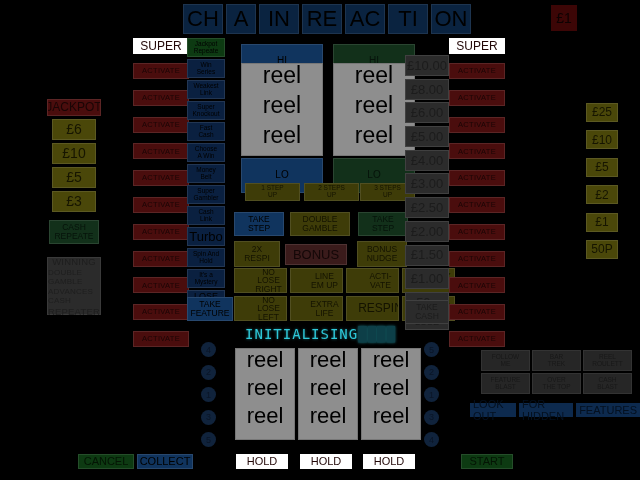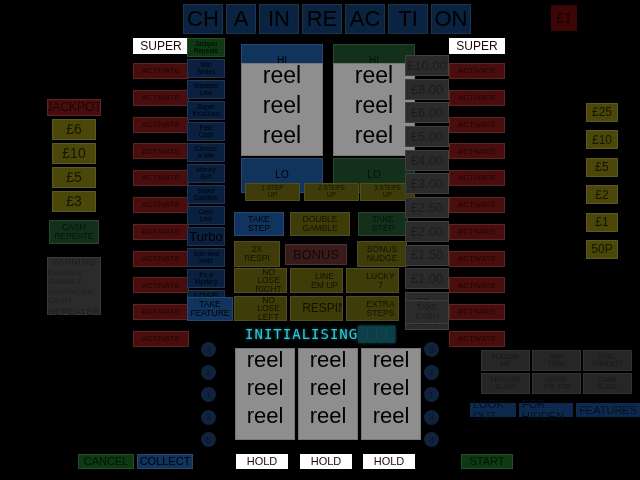--- a/index.html
+++ b/index.html
@@ -277,26 +277,30 @@
 RESPI</div>
 <div class="abs cell c-maroon" id="bonus">BONUS</div>
 <div class="abs cell c-olive" id="bonus-nudge">BONUS
 NUDGE</div>
 
 <div class="abs" id="grid-row1">
     <div class="cell c-olive grid-btn">NO LOSE
 RIGHT</div>
     <div class="cell c-olive grid-btn">LINE
 EM UP</div>
+    <div class="cell c-olive grid-btn">ACTI-
+VATE</div>
     <div class="cell c-olive grid-btn">LUCKY
 7</div>
   </div>
 <div class="abs" id="grid-row2">
     <div class="cell c-olive grid-btn">NO LOSE
 LEFT</div>
+    <div class="cell c-olive grid-btn">EXTRA
+LIFE</div>
     <div class="cell c-olive grid-btn respin-lbl">RESPIN</div>
     <div class="cell c-olive grid-btn">EXTRA
 STEPS</div>
   </div>
 
 <div class="abs" id="price-ladder">
     <div class="cell p">£10.00</div>
     <div class="cell p">£8.00</div>
     <div class="cell p">£6.00</div>
     <div class="cell p">£5.00</div>

